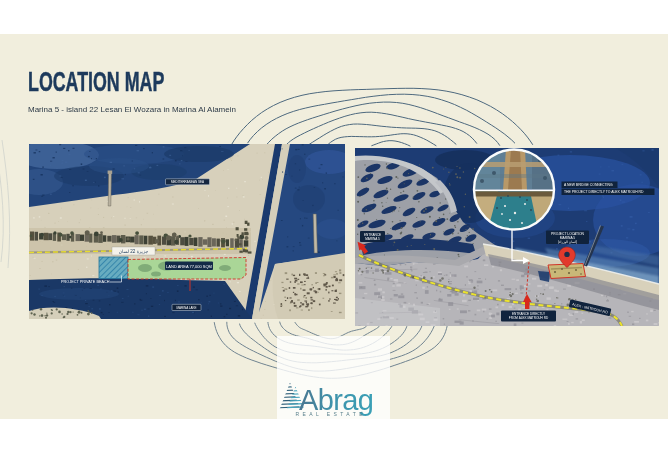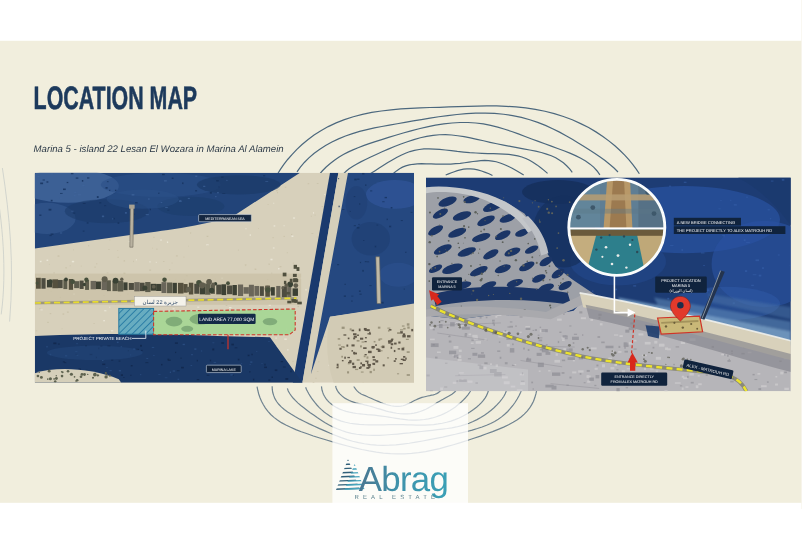--- a/index.html
+++ b/index.html
@@ -35,21 +35,21 @@
 </g>
 
 <g fill="none" stroke="#93a2ae" stroke-width="0.8" opacity="0.35">
 <path d="M2,140 C8,180 12,220 8,268"></path>
 <path d="M-4,150 C2,185 6,225 1,262"></path>
 </g>
 </svg>
 
 <div class="abs" style="left:28px;top:67px;width:300px;font-weight:bold;font-size:27px;color:#1d3a5c;-webkit-text-stroke:0.5px #1d3a5c;transform:scaleX(0.66);transform-origin:left top;">LOCATION MAP</div>
 
-<div class="abs" style="left:28px;top:120px;font-size:8px;color:#2d3a47;font-style:italic;">Marina 5 - island 22 Lesan El Wozara in Marina Al Alamein</div>
+<div class="abs" style="left:28px;top:105px;font-size:8px;color:#2d3a47;">Marina 5 - island 22 Lesan El Wozara in Marina Al Alamein</div>
 
 <svg class="abs" style="left:29px;top:144px;" width="316" height="175" viewBox="0 0 316 175">
 
 <rect width="316" height="175" fill="#d7d0bb"></rect>
 <g fill="#c9c1a8" opacity="0.9">
 <rect x="102.3" y="26.4" width="1.2" height="0.6"></rect>
 <rect x="169.3" y="64.0" width="0.6" height="0.9"></rect>
 <rect x="11.8" y="75.9" width="0.6" height="0.6"></rect>
 <rect x="134.1" y="144.7" width="0.6" height="0.7"></rect>
 <rect x="198.3" y="165.8" width="1.1" height="0.8"></rect>

